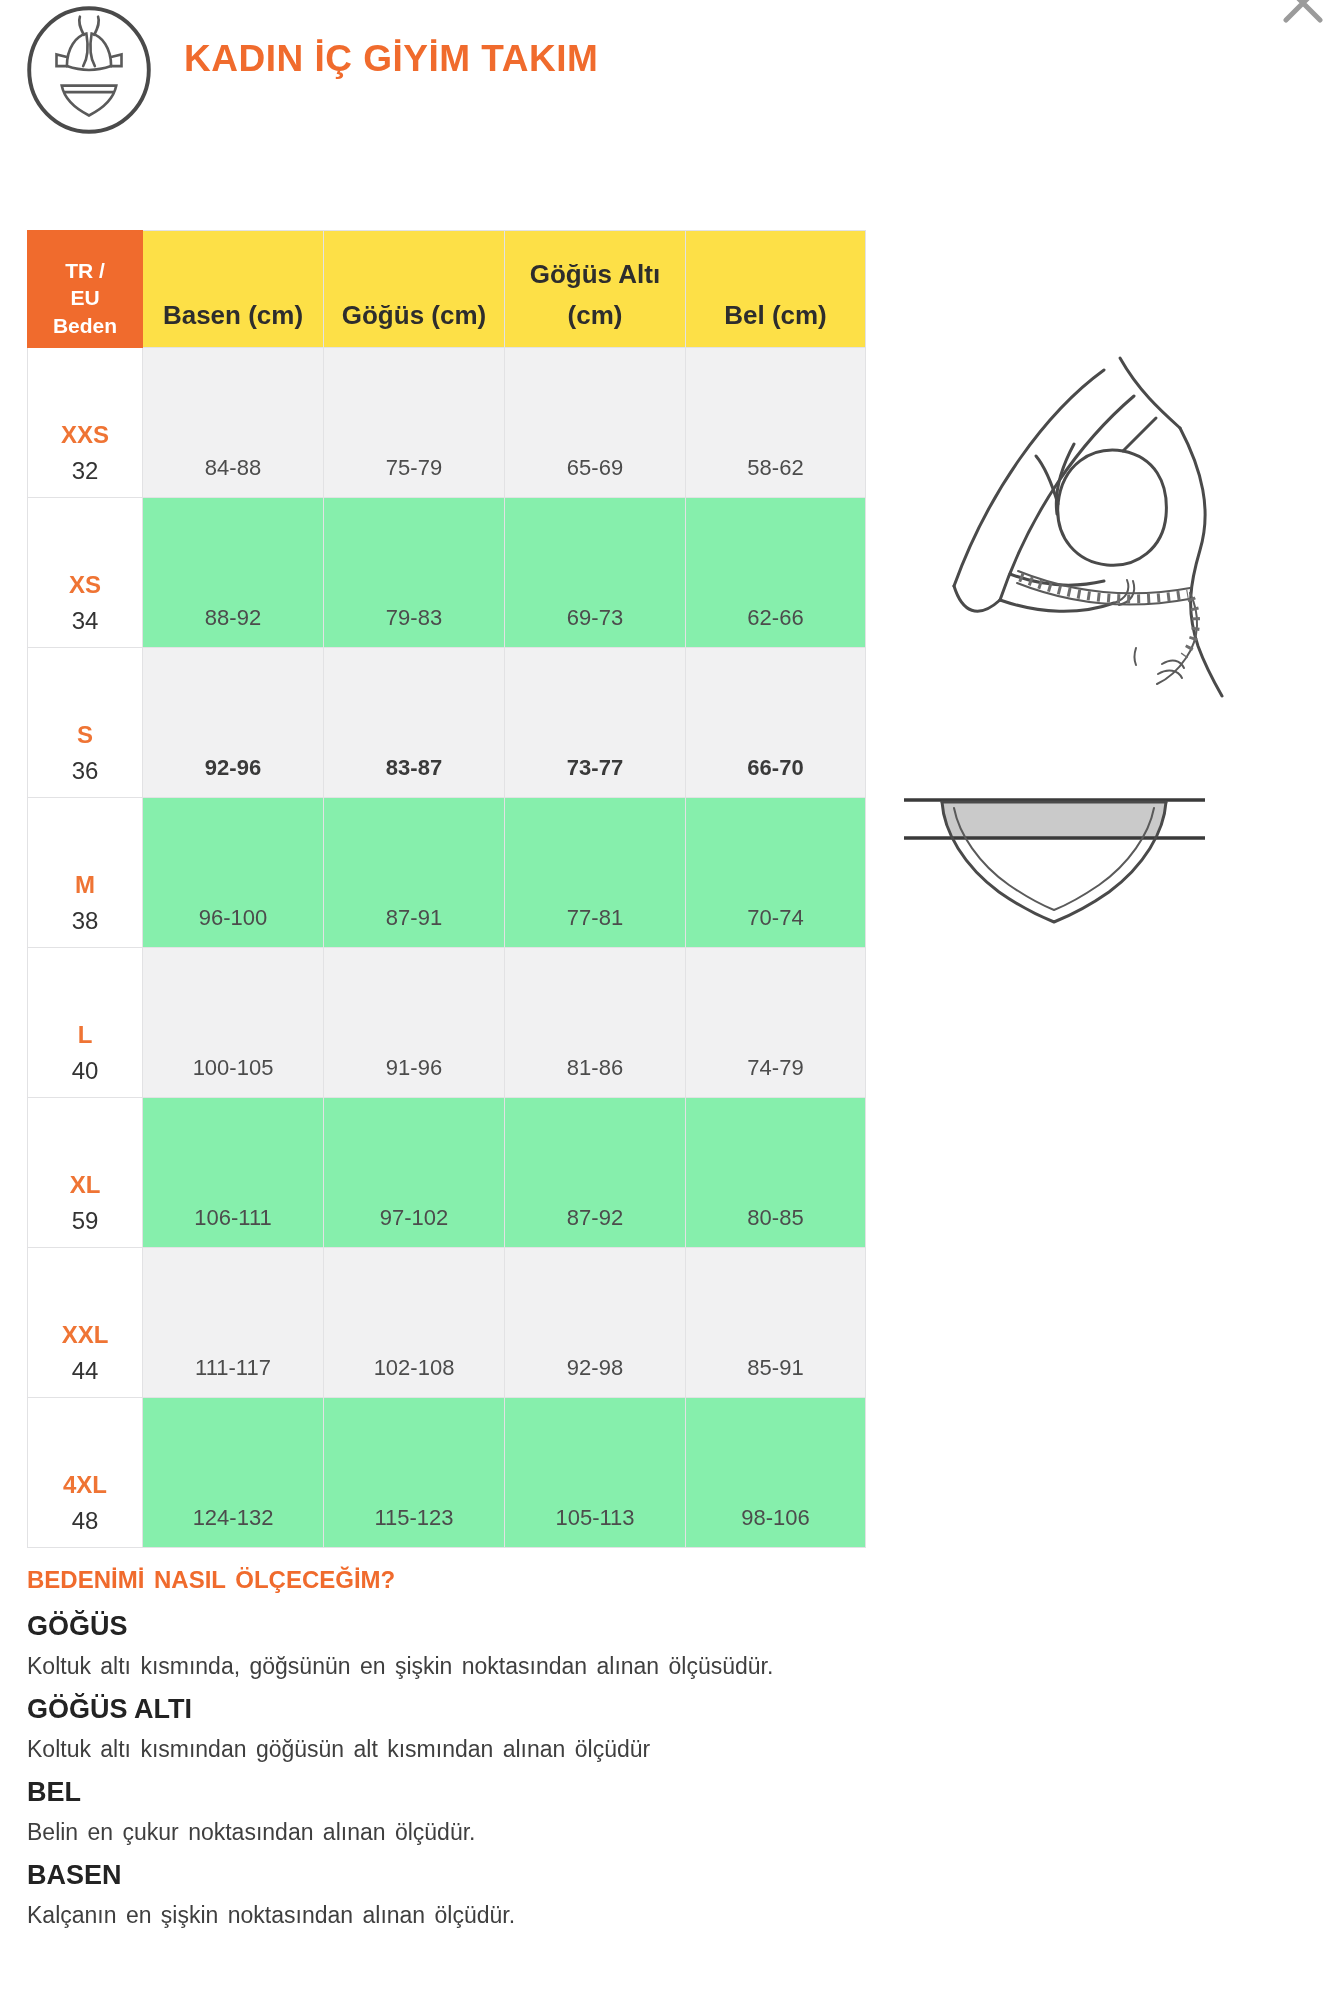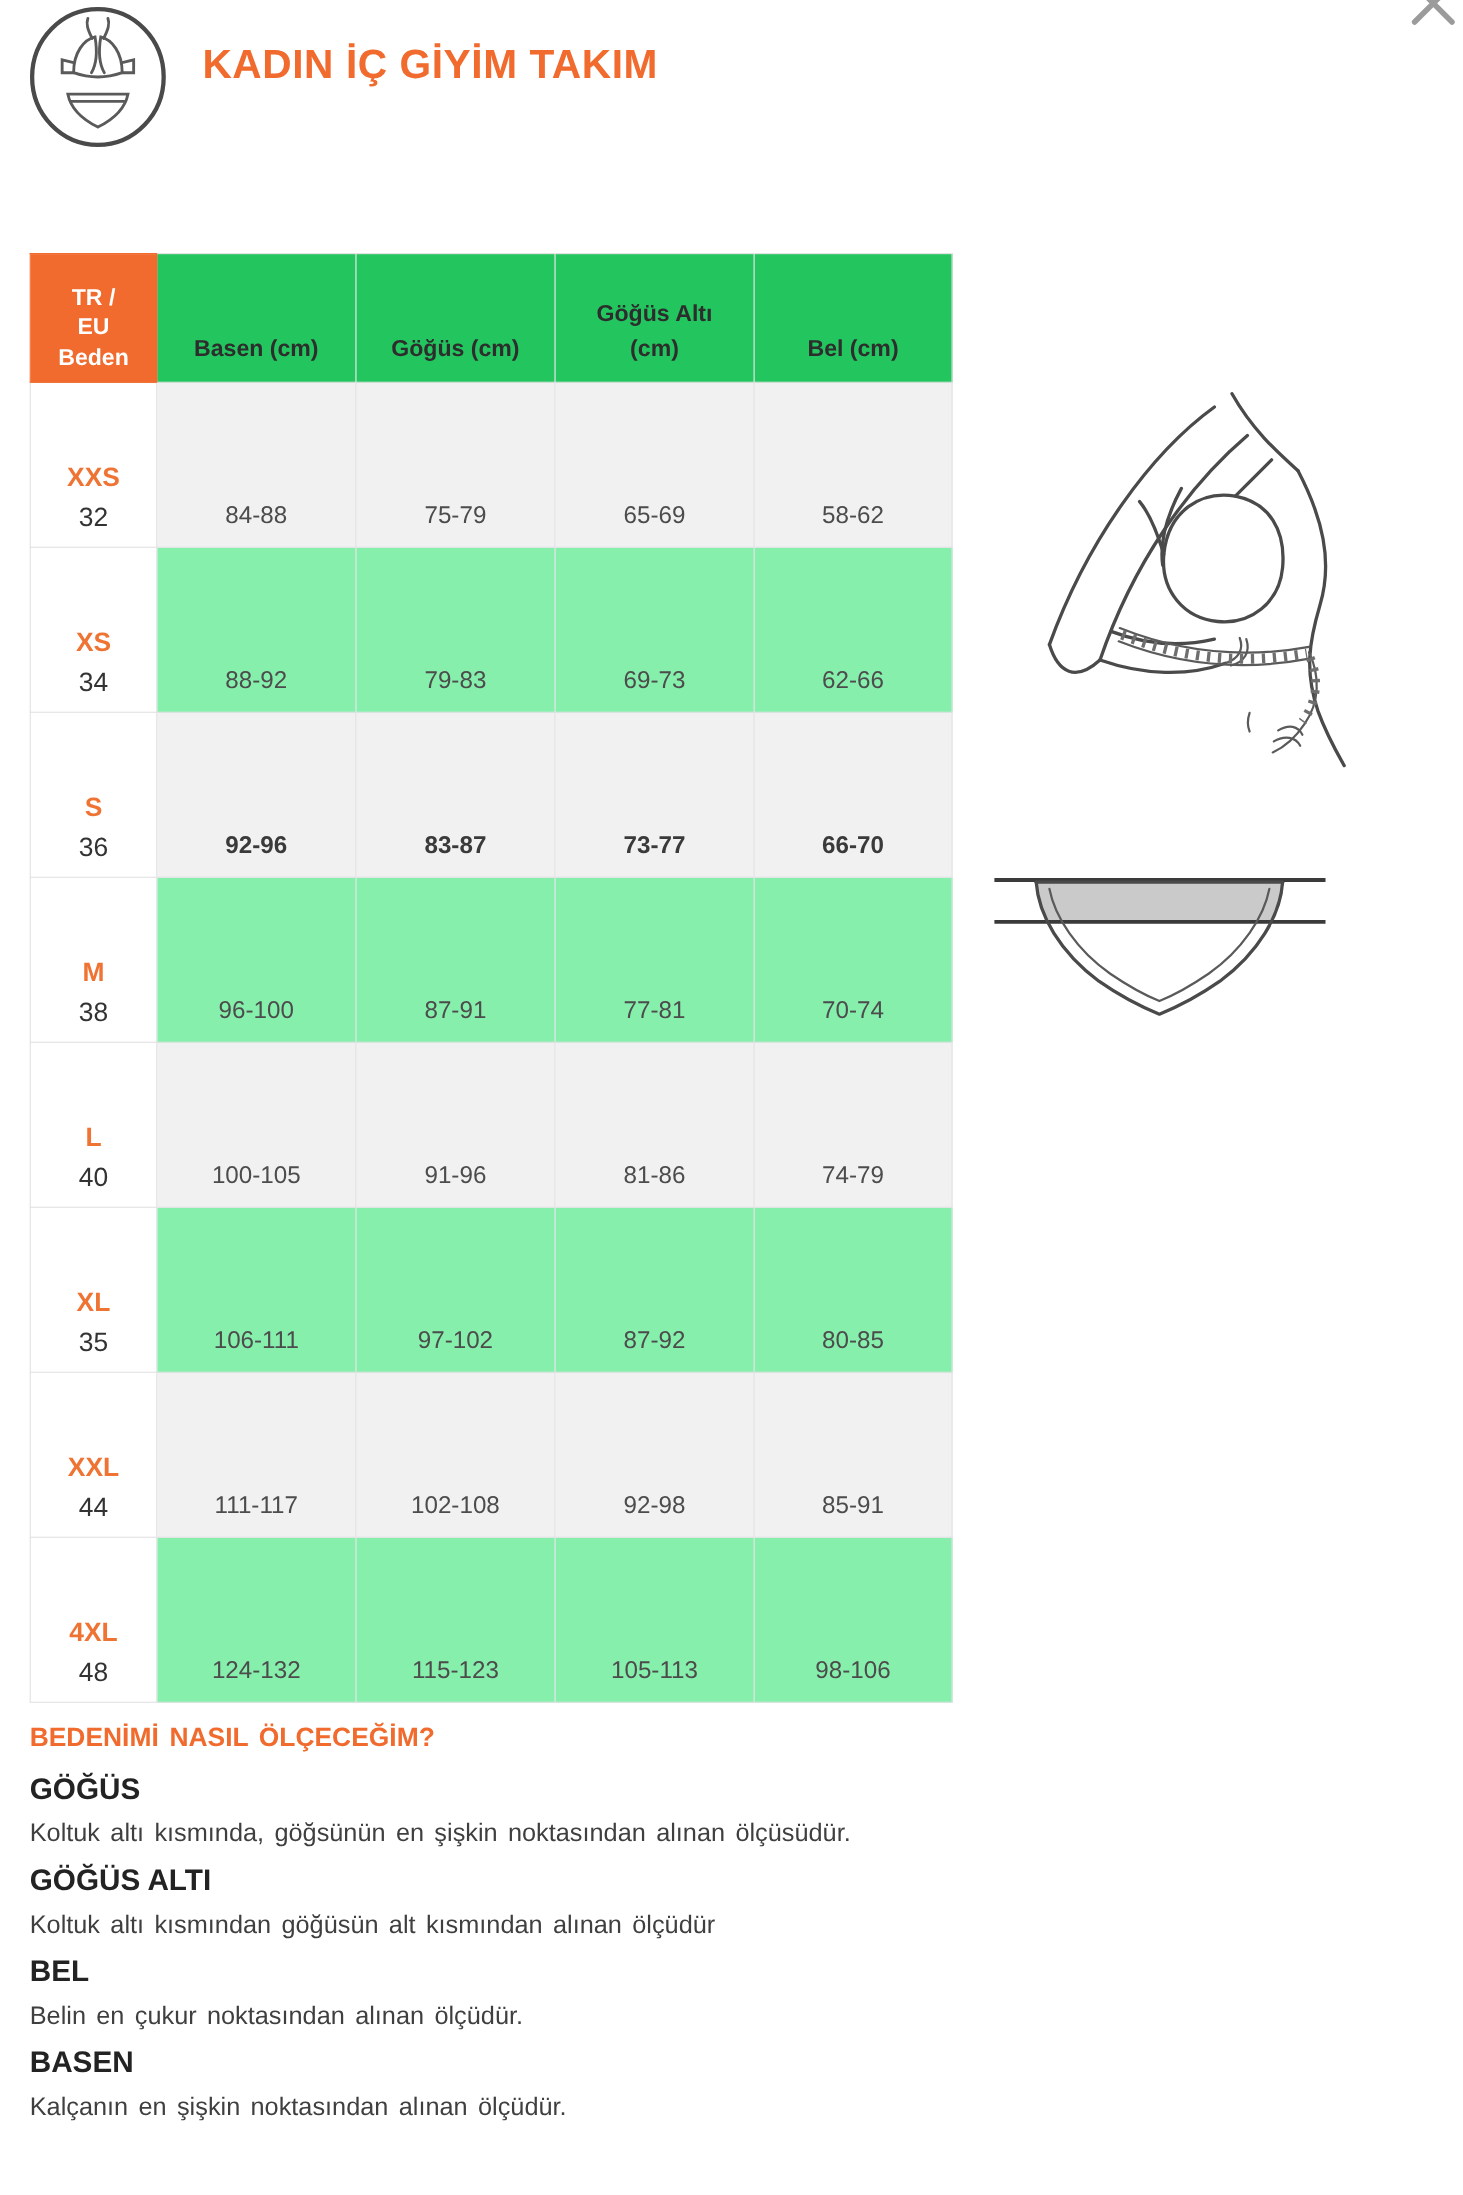--- a/index.html
+++ b/index.html
@@ -15,21 +15,21 @@
     font-size:37px;font-weight:bold;color:#f06b2d;letter-spacing:.5px;white-space:nowrap;
   }
   .close-btn{position:absolute;top:-22px;right:2px;width:50px;height:50px;cursor:pointer;}
 
   
   .table-wrap{position:absolute;left:27px;top:230px;}
   table.size-table{border-collapse:collapse;table-layout:fixed;width:838px;}
   .size-table th,.size-table td{border:1px solid #e2e2e4;}
   .size-table thead th{
     height:104px;vertical-align:bottom;text-align:center;
-    font-size:21px;font-weight:bold;color:#2d2d2d;background:#22c55e;
+    font-size:26px;font-weight:bold;color:#2d2d2d;background:#fde047;
     padding:0 4px 12px 4px;line-height:1.55;
   }
   .size-table thead th.th-size{
     background:#f06b2d;color:#fff;font-size:21px;line-height:1.3;
     padding-bottom:8px;border-color:#f06b2d;
   }
   .size-table thead th.th-size span{display:block;}
   .size-table tbody td{
     height:133px;vertical-align:bottom;text-align:center;
     font-size:22px;color:#4c4c4c;padding:0 2px 16px 2px;background:#86efac;
@@ -155,21 +155,21 @@
               <span class="size-num">40</span>
           </td>
           <td>100-105</td>
           <td>91-96</td>
           <td>81-86</td>
           <td>74-79</td>
         </tr>
         <tr>
           <td class="size-cell">
             <span class="size-name">XL</span>
-              <span class="size-num">35</span>
+              <span class="size-num">59</span>
           </td>
           <td>106-111</td>
           <td>97-102</td>
           <td>87-92</td>
           <td>80-85</td>
         </tr>
         <tr>
           <td class="size-cell">
             <span class="size-name">XXL</span>
               <span class="size-num">44</span>

